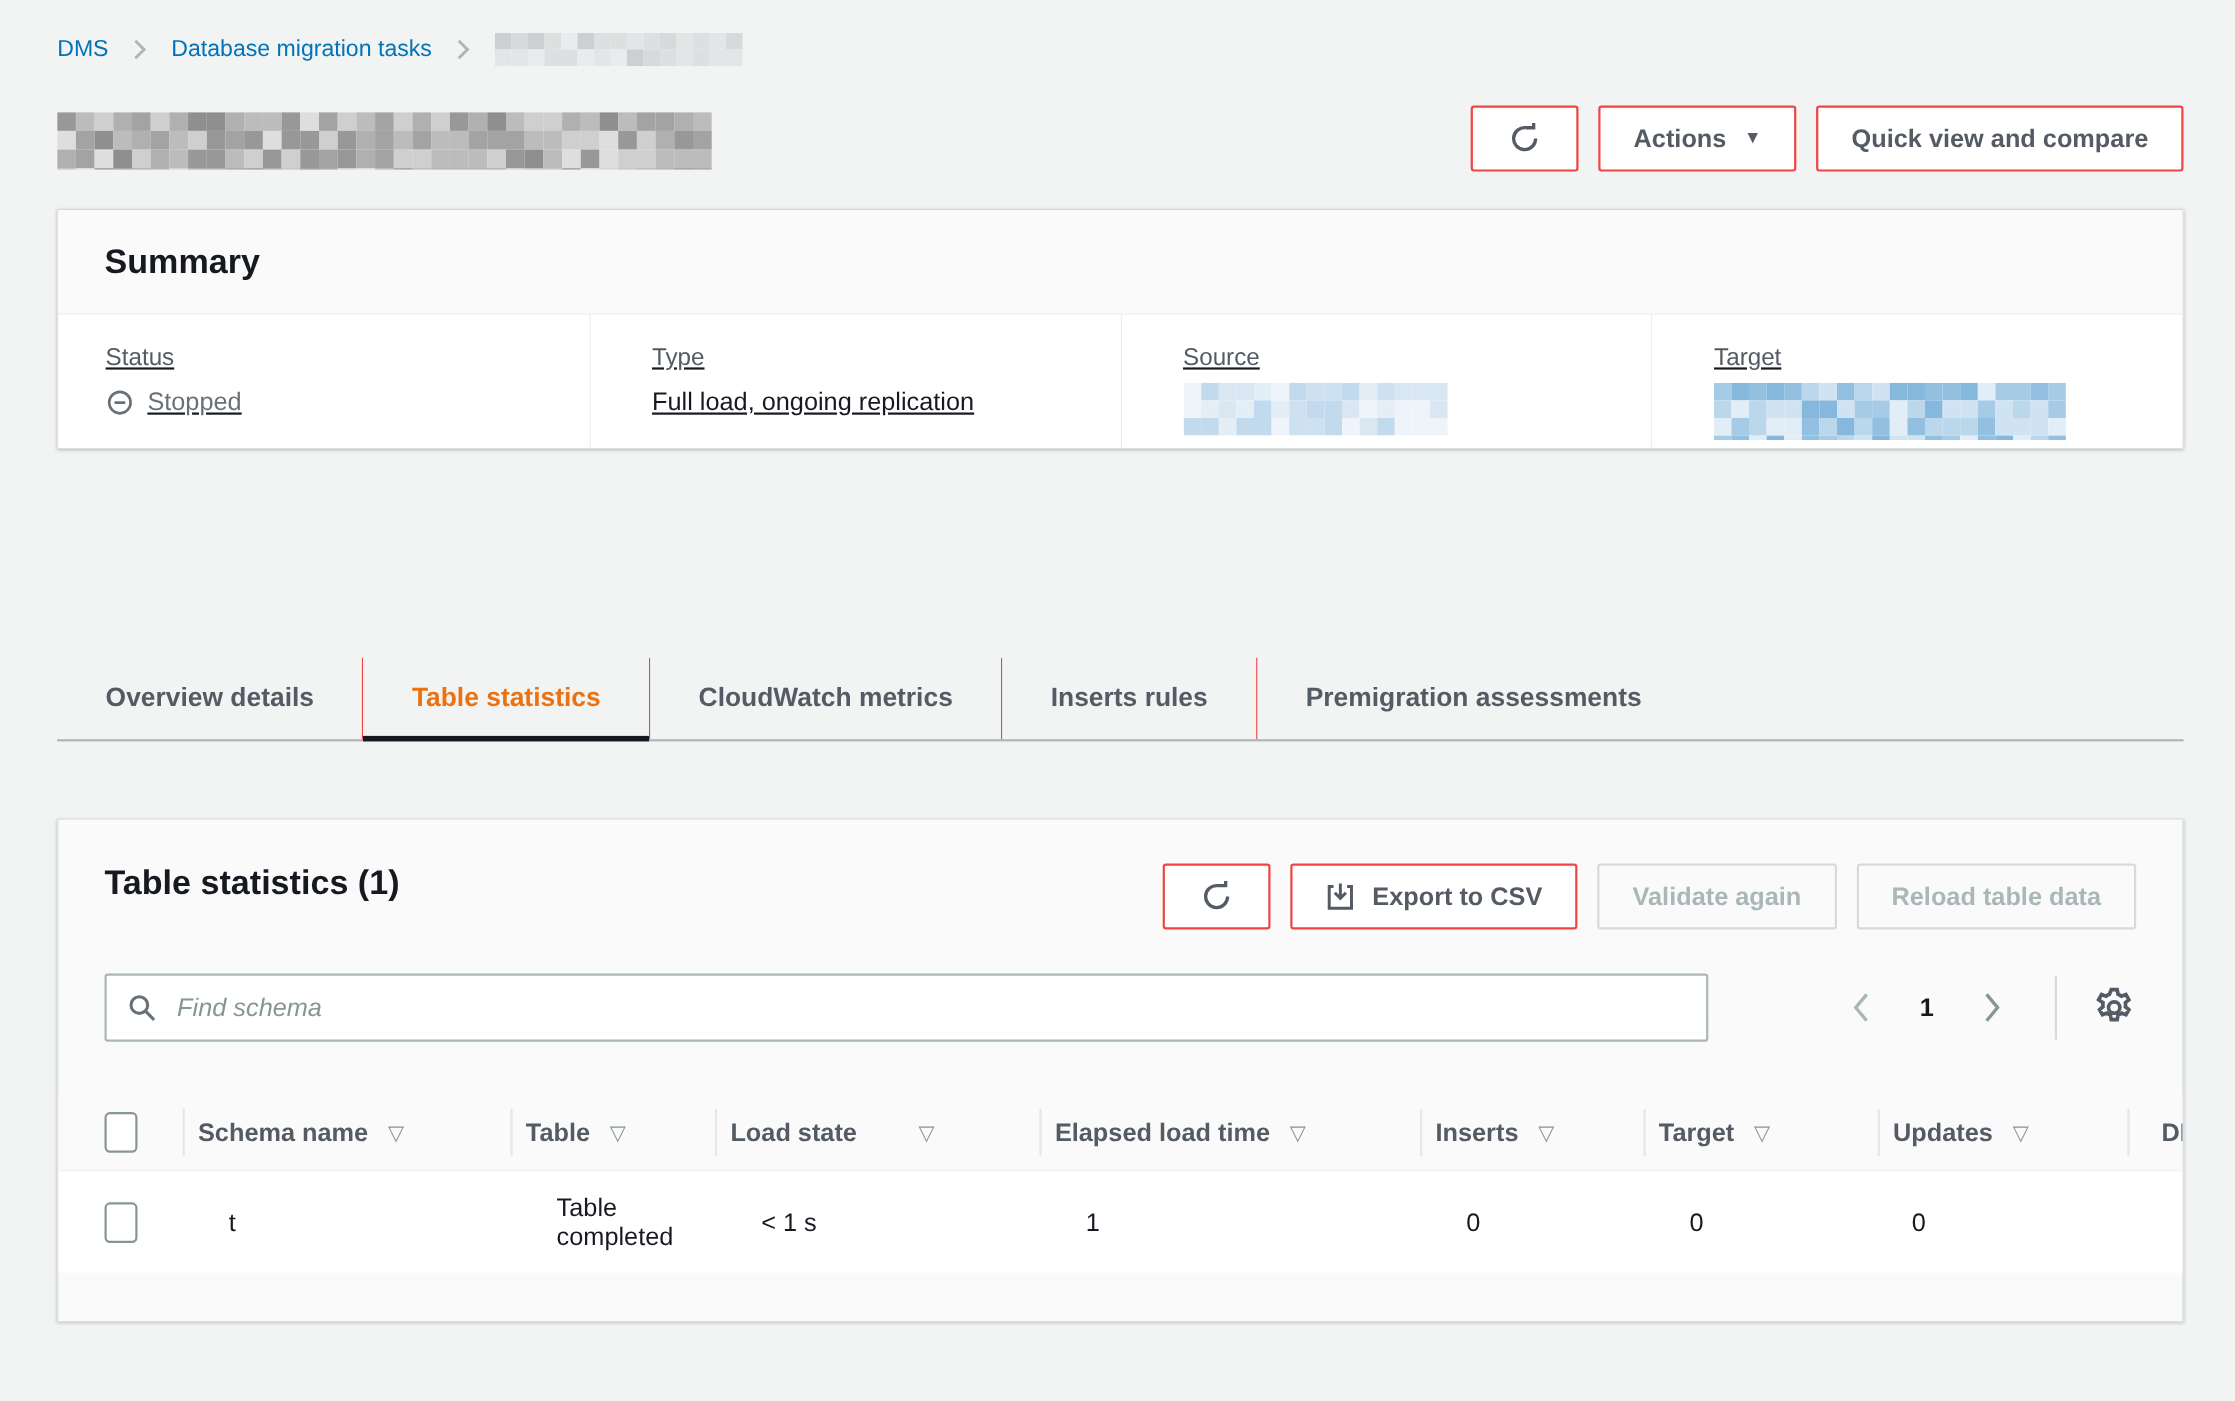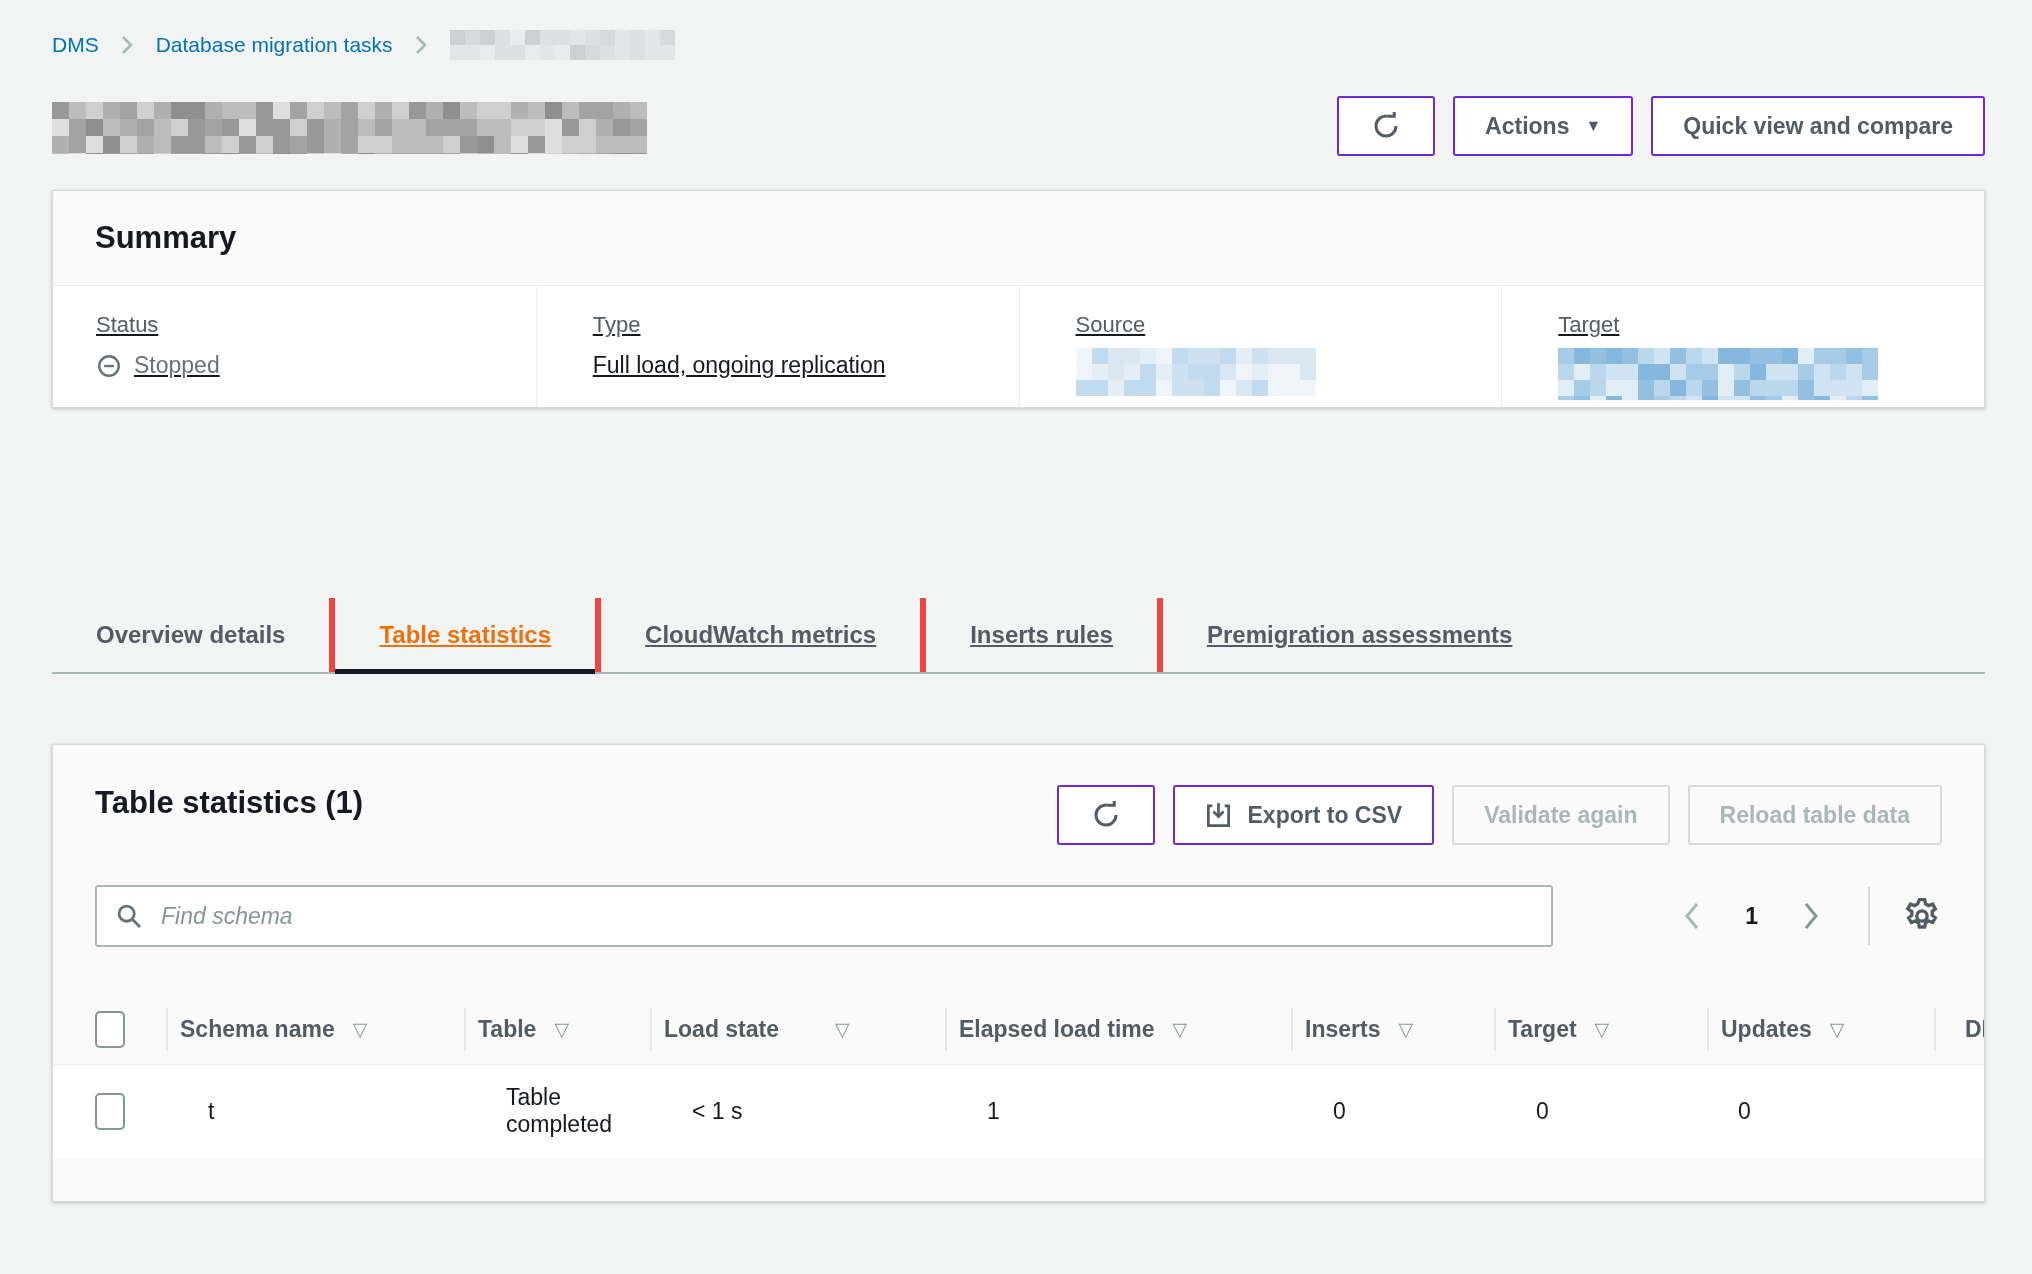--- a/index.html
+++ b/index.html
@@ -10,21 +10,21 @@
   
   .breadcrumb { position:absolute; left:52px; top:30px; display:flex; align-items:center; gap:22px;
     font-size:21px; }
   .breadcrumb a { color:#0073bb; text-decoration:none; }
   .crumb-sep svg { display:block; }
 
   
   .page-header { position:absolute; left:52px; right:47px; top:96px;
     display:flex; justify-content:space-between; align-items:flex-start; }
   .btn-row { display:flex; gap:18px; }
-  .btn { height:60px; background:#fff; border:2px solid #6d28d9; border-radius:3px;
+  .btn { height:60px; background:#fff; border:2px solid #ef4444; border-radius:3px;
     color:#545b64; font-size:23px; font-weight:bold; display:flex; align-items:center;
     justify-content:center; padding:0 30px; cursor:pointer; white-space:nowrap; }
   .btn.icon-only { width:98px; padding:0; }
   .btn .caret { font-size:16px; margin-left:16px; }
   .btn.disabled { color:#aab7b8; border-color:#d5dbdb; background:#fafafa; cursor:default; }
   .btn svg.btn-ic { margin-right:16px; }
 
   
   .card { position:absolute; left:52px; width:1933px; background:#fff;
     border:1px solid #d5dbdb; box-shadow:0 1px 3px rgba(0,28,36,.25); }
@@ -43,21 +43,21 @@
 
   
   .mosaic { display:flex; flex-wrap:wrap; overflow:hidden; align-content:flex-start; }
   .mosaic i { display:block; }
 
   
   .tabs { position:absolute; left:52px; top:598px; width:1933px; }
   .tab-row { display:flex; align-items:stretch; height:74px; }
   .tab { display:flex; align-items:center; padding:0 44px; font-size:24px; font-weight:bold;
     color:#545b64; cursor:pointer; position:relative; }
-  .tab + .tab { border-left:6px solid #ef4444;text-decoration:underline; }
+  .tab + .tab { border-left:1px solid #ef4444; }
   .tab.active { color:#ec7211; }
   .tab.active::after { content:""; position:absolute; left:0; right:0; bottom:-2px; height:5px;
     background:#16191f; }
   .tabs .rule { height:2px; background:#aab7b8; width:100%; }
 
   
   #stats-card { top:744px; height:458px; background:#fafafa; overflow:hidden; }
   .stats-head { padding:40px 42px 0 42px; }
   .stats-title-row { display:flex; justify-content:space-between; align-items:flex-start; }
   .stats-desc { margin-top:16px; font-size:21px; color:#687078; }

